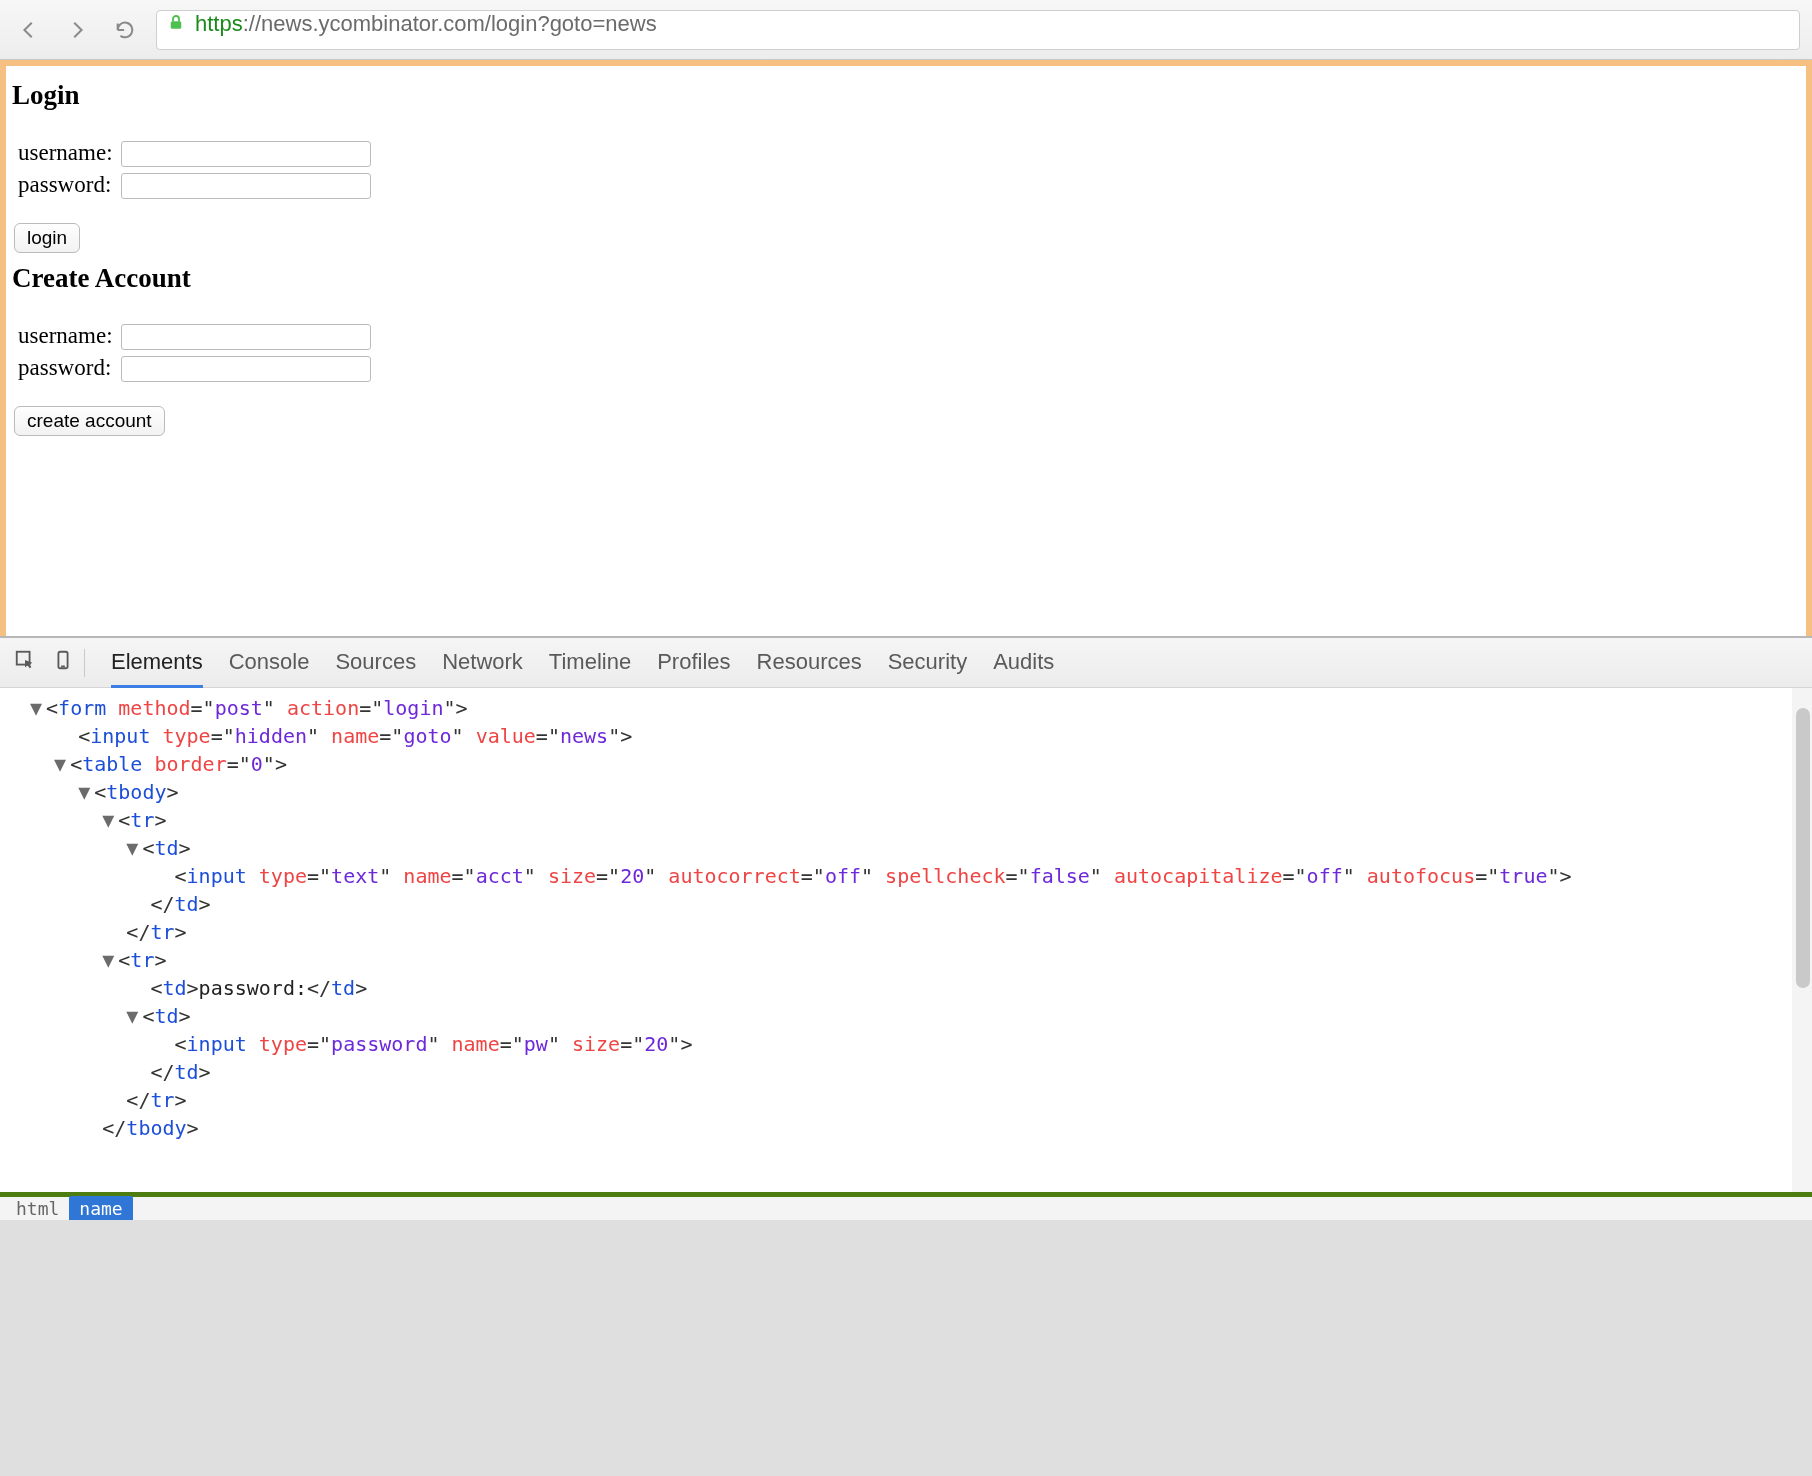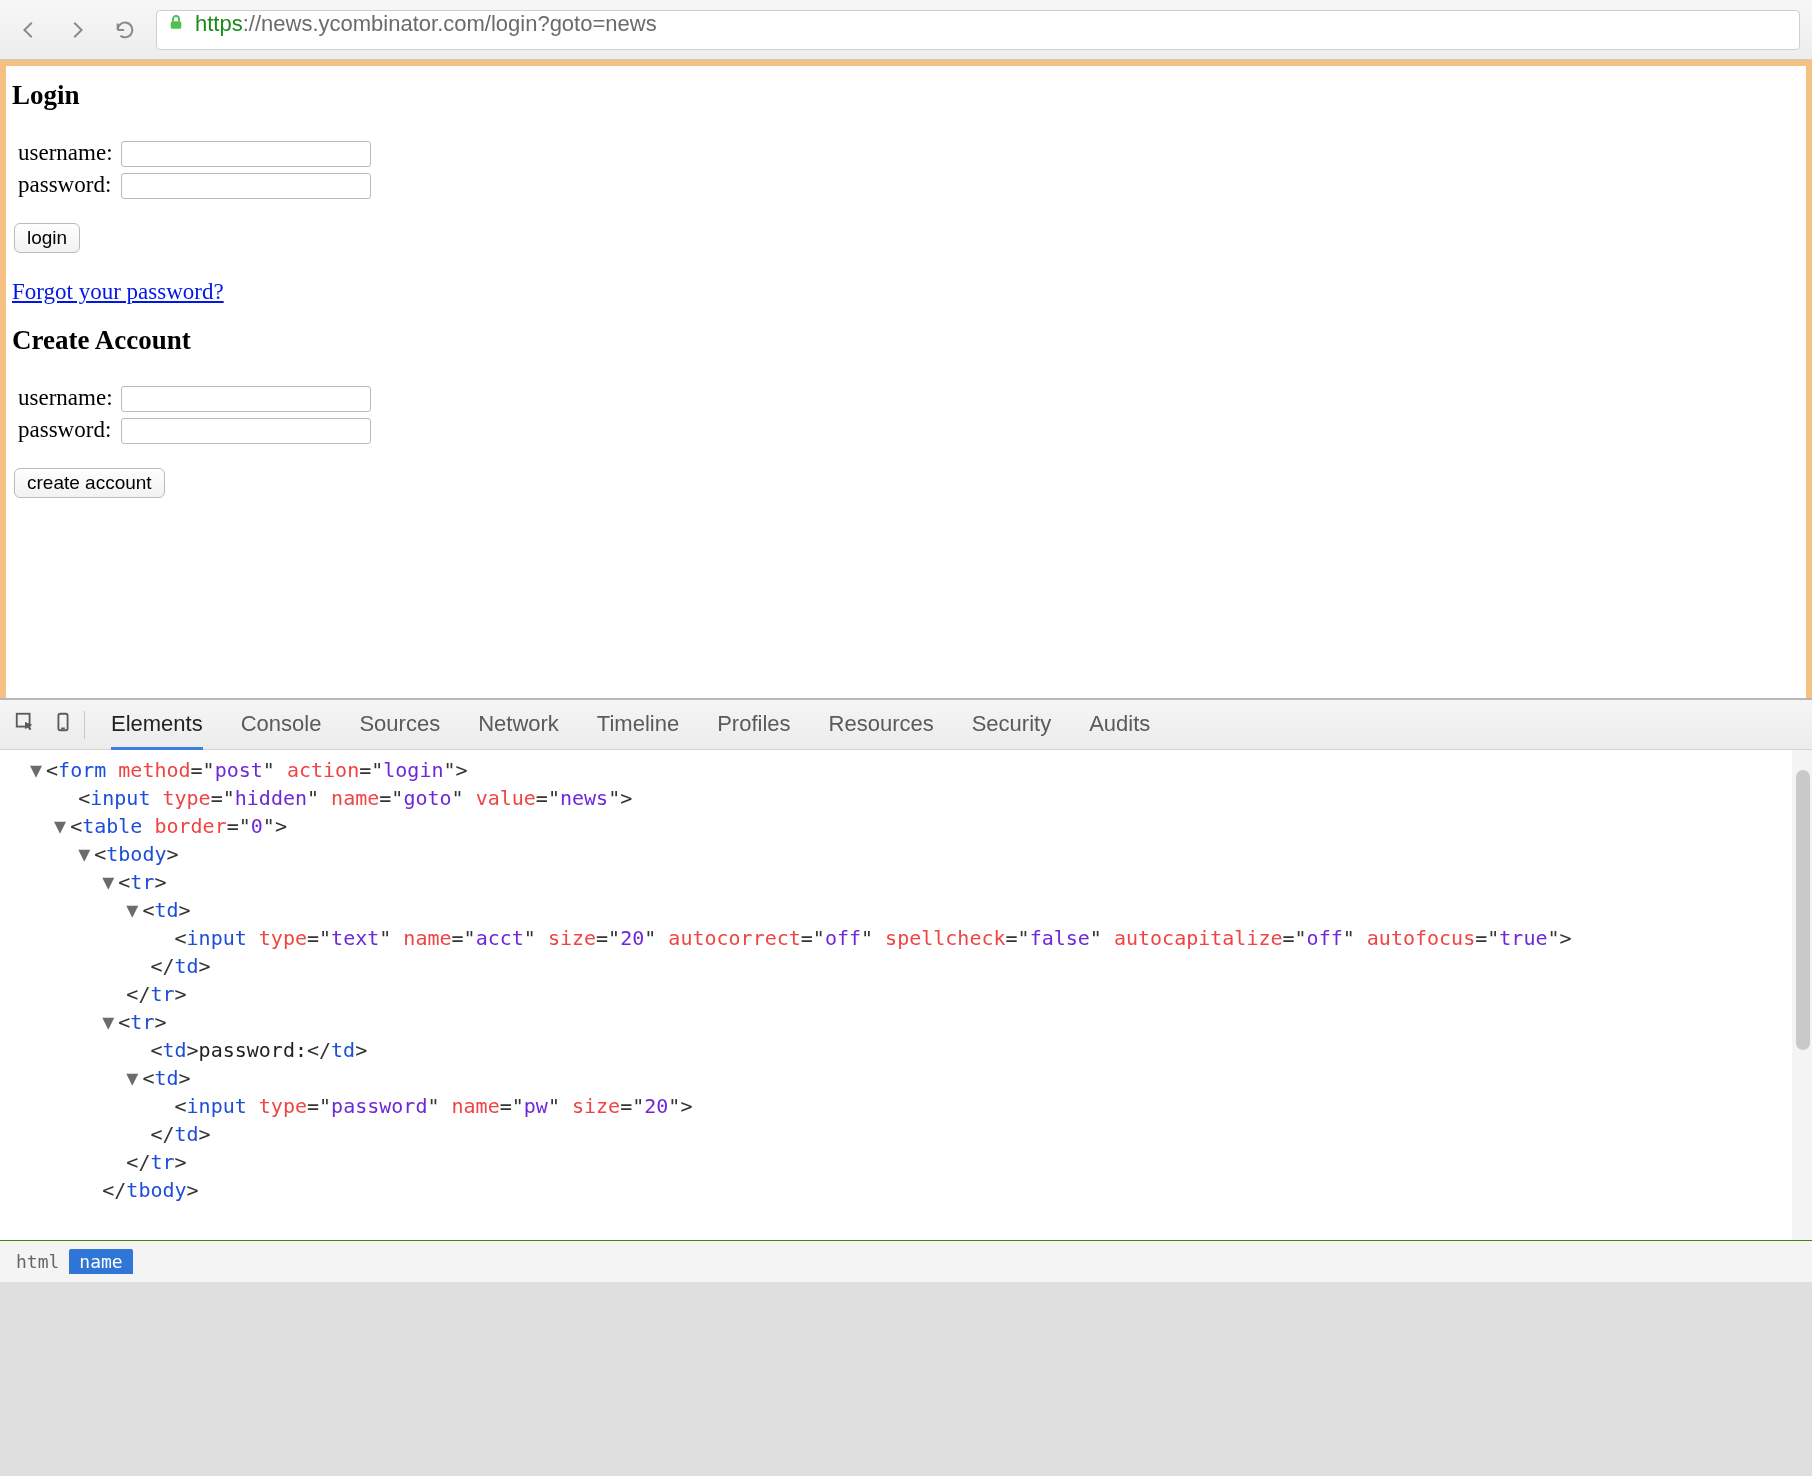--- a/index.html
+++ b/index.html
@@ -153,23 +153,23 @@
   }
   .dt-scrollthumb {
     position: absolute;
     right: 2px; top: 20px;
     width: 14px; height: 280px;
     background: #c9c9c9;
     border-radius: 7px;
   }
 
   .dt-crumb {
-    height: 42px;
+    height: 28px;
     background: #f4f4f4;
-    border-top: 1px solid #4d7c0f;
+    border-top: 5px solid #4d7c0f;
     display: flex;
     align-items: center;
     font-family: Menlo, Consolas, monospace;
     font-size: 18px;
     color: #666;
     padding-left: 6px;
   }
   .dt-crumb .bc { padding: 2px 10px; }
   .dt-crumb .bc.sel { background: #3076d6; color: #fff; border-radius: 2px 2px 0 0; }
 </style>
@@ -216,21 +216,20 @@
         <td><input type="text" style=""></td>
       </tr>
       <tr>
         <td>password:</td>
         <td><input type="password" style=""></td>
       </tr>
     </tbody>
       </table>
     <button class="btn">login</button>
 
-    <div><a href="#" class="forgot">Forgot your password?</a></div>
 
     <h3>Create Account</h3>
     <table class="form">
       <tbody>
           <tr>
         <td>username:</td>
         <td><input type="text" style=""></td>
       </tr>
       <tr>
         <td>password:</td>
@@ -252,21 +251,21 @@
             <path d="M12 12l8 3-3 2 2 3-2 1-2-3-3 2z" fill="#5a5a5a" stroke="none"></path>
           </svg>
       </span>
       <span class="dt-icon">
         <svg viewBox="0 0 24 24">
             <rect x="7" y="3" width="10" height="18" rx="2"></rect>
             <line x1="10" y1="19" x2="14" y2="19"></line>
           </svg>
       </span>
     </div>
-    <div id="dt-tabs-host" style="display: flex; gap: 38px;">
+    <div id="dt-tabs-host" style="display: flex; gap: 26px;">
         <span class="dt-tab active">Elements</span>
         <span class="dt-tab">Console</span>
         <span class="dt-tab">Sources</span>
         <span class="dt-tab">Network</span>
         <span class="dt-tab">Timeline</span>
         <span class="dt-tab">Profiles</span>
         <span class="dt-tab">Resources</span>
         <span class="dt-tab">Security</span>
         <span class="dt-tab">Audits</span>
       </div>

